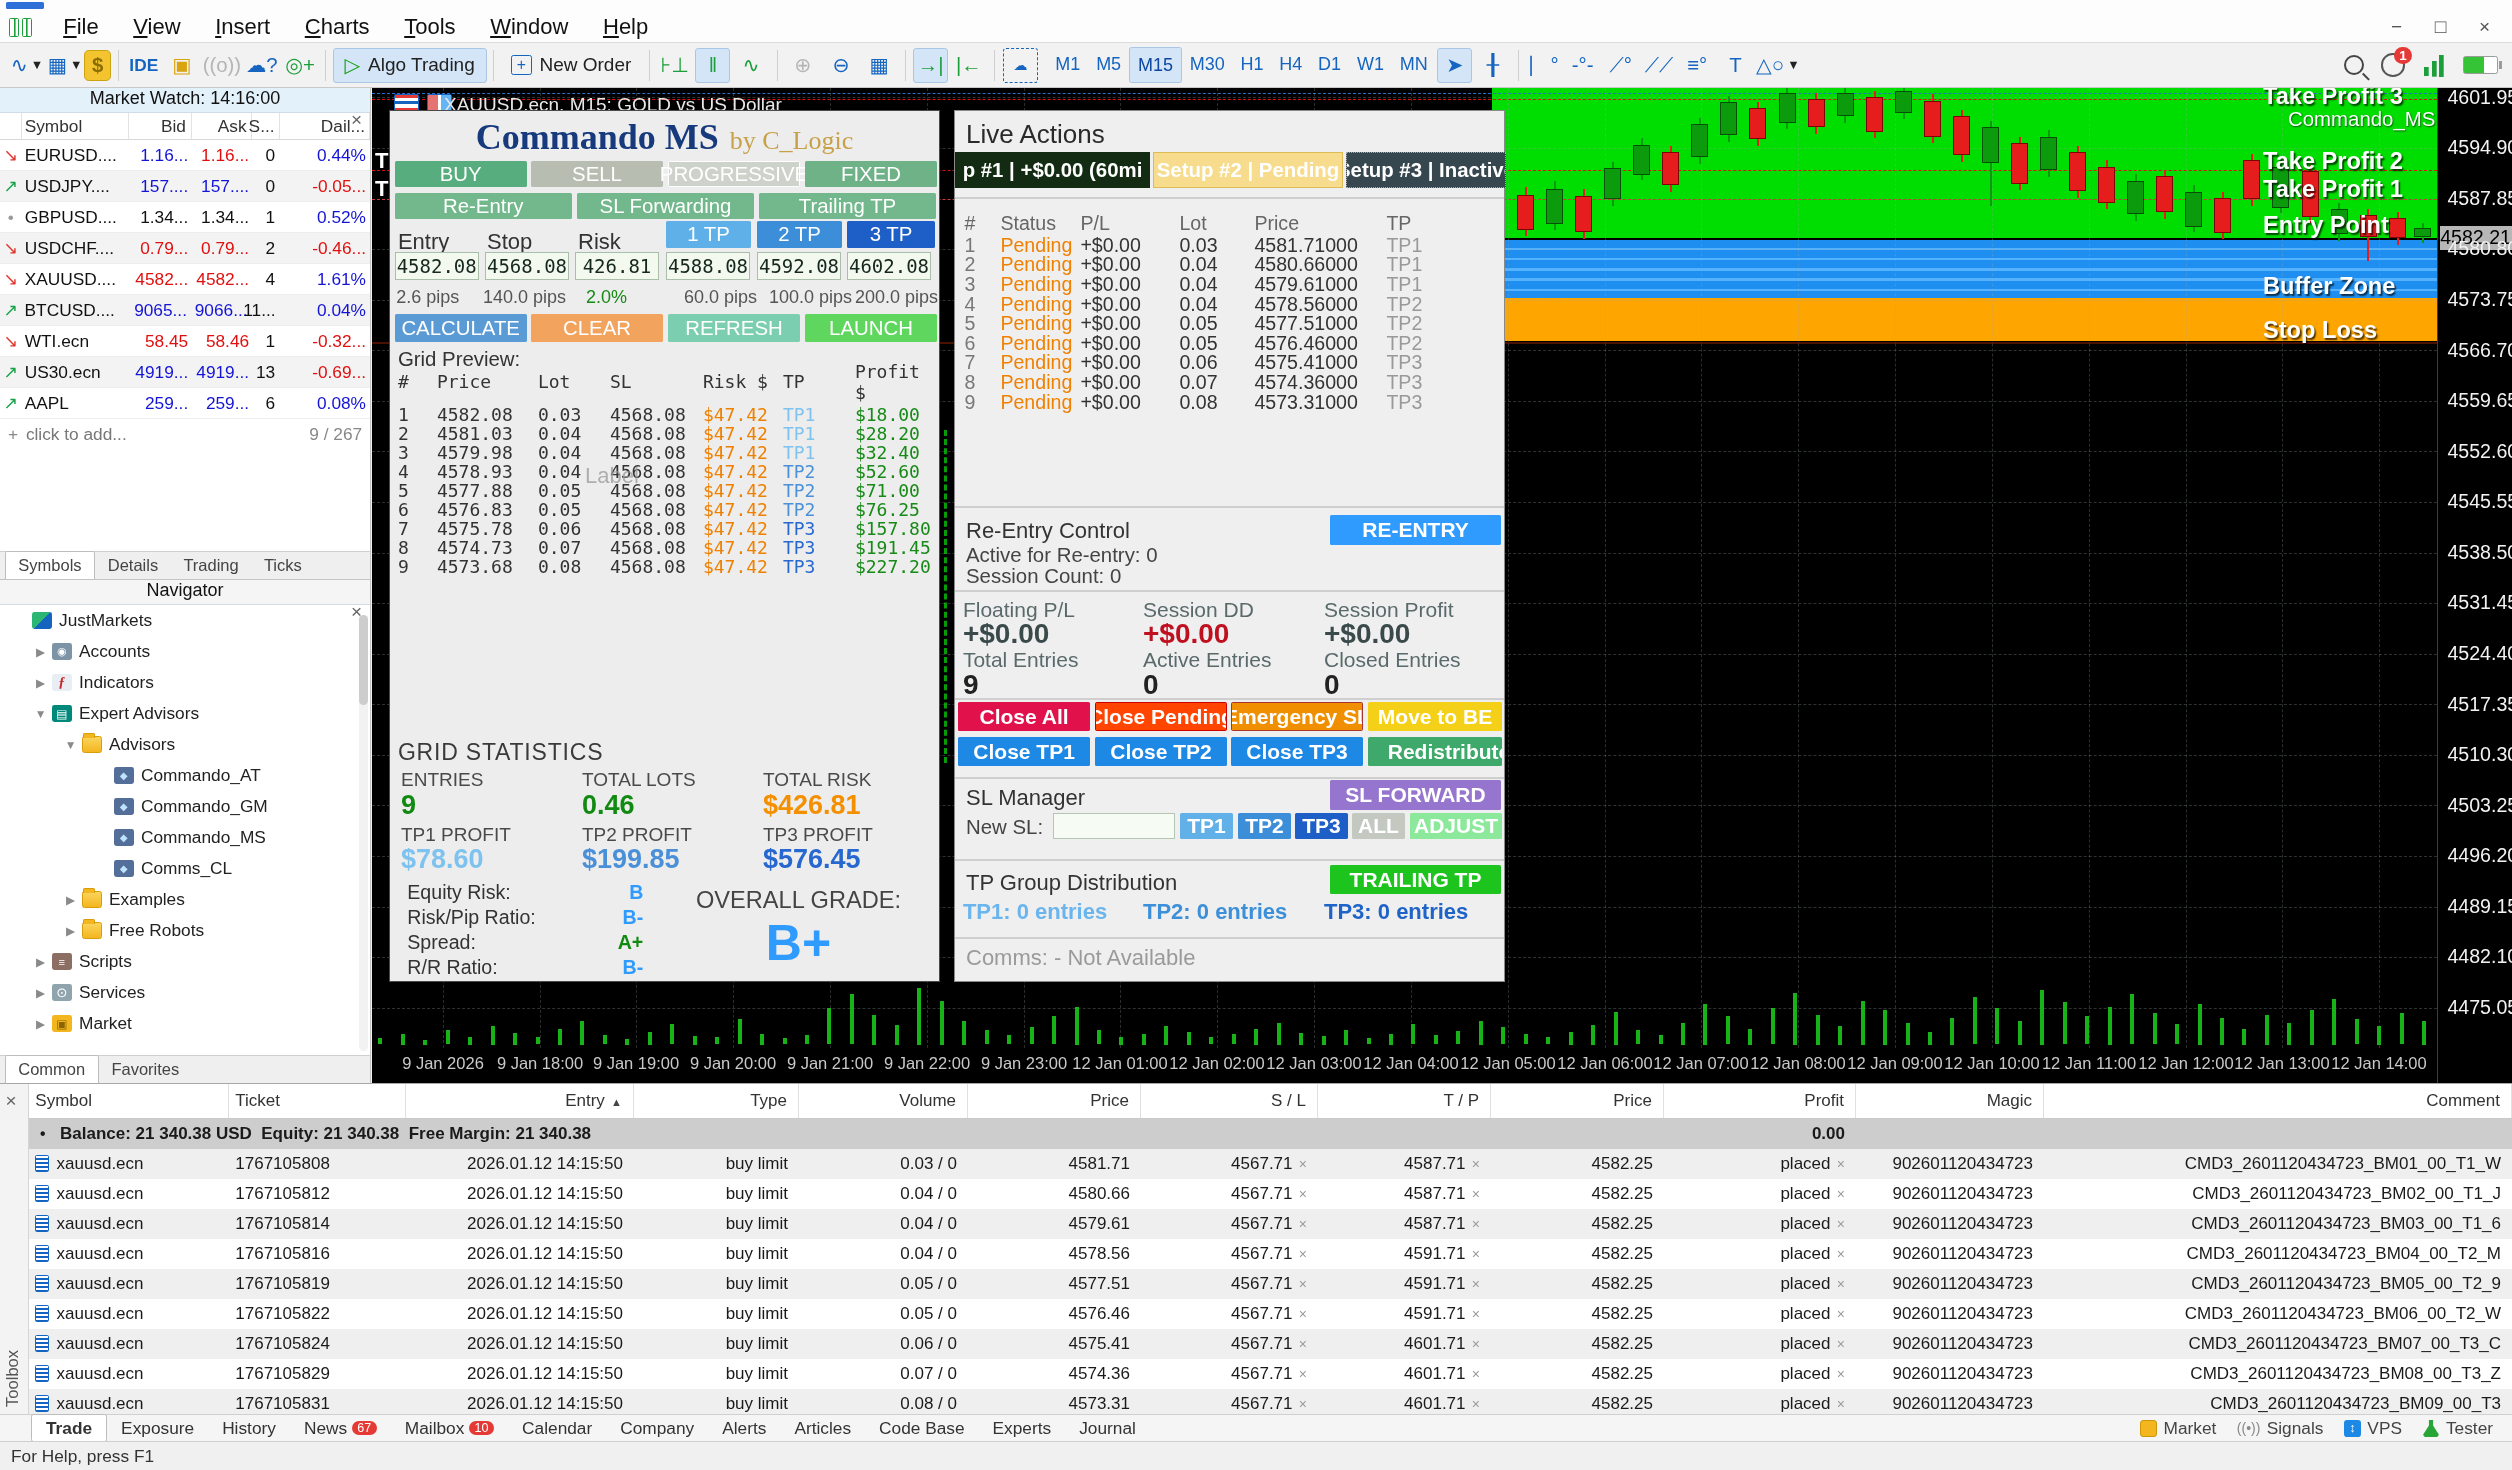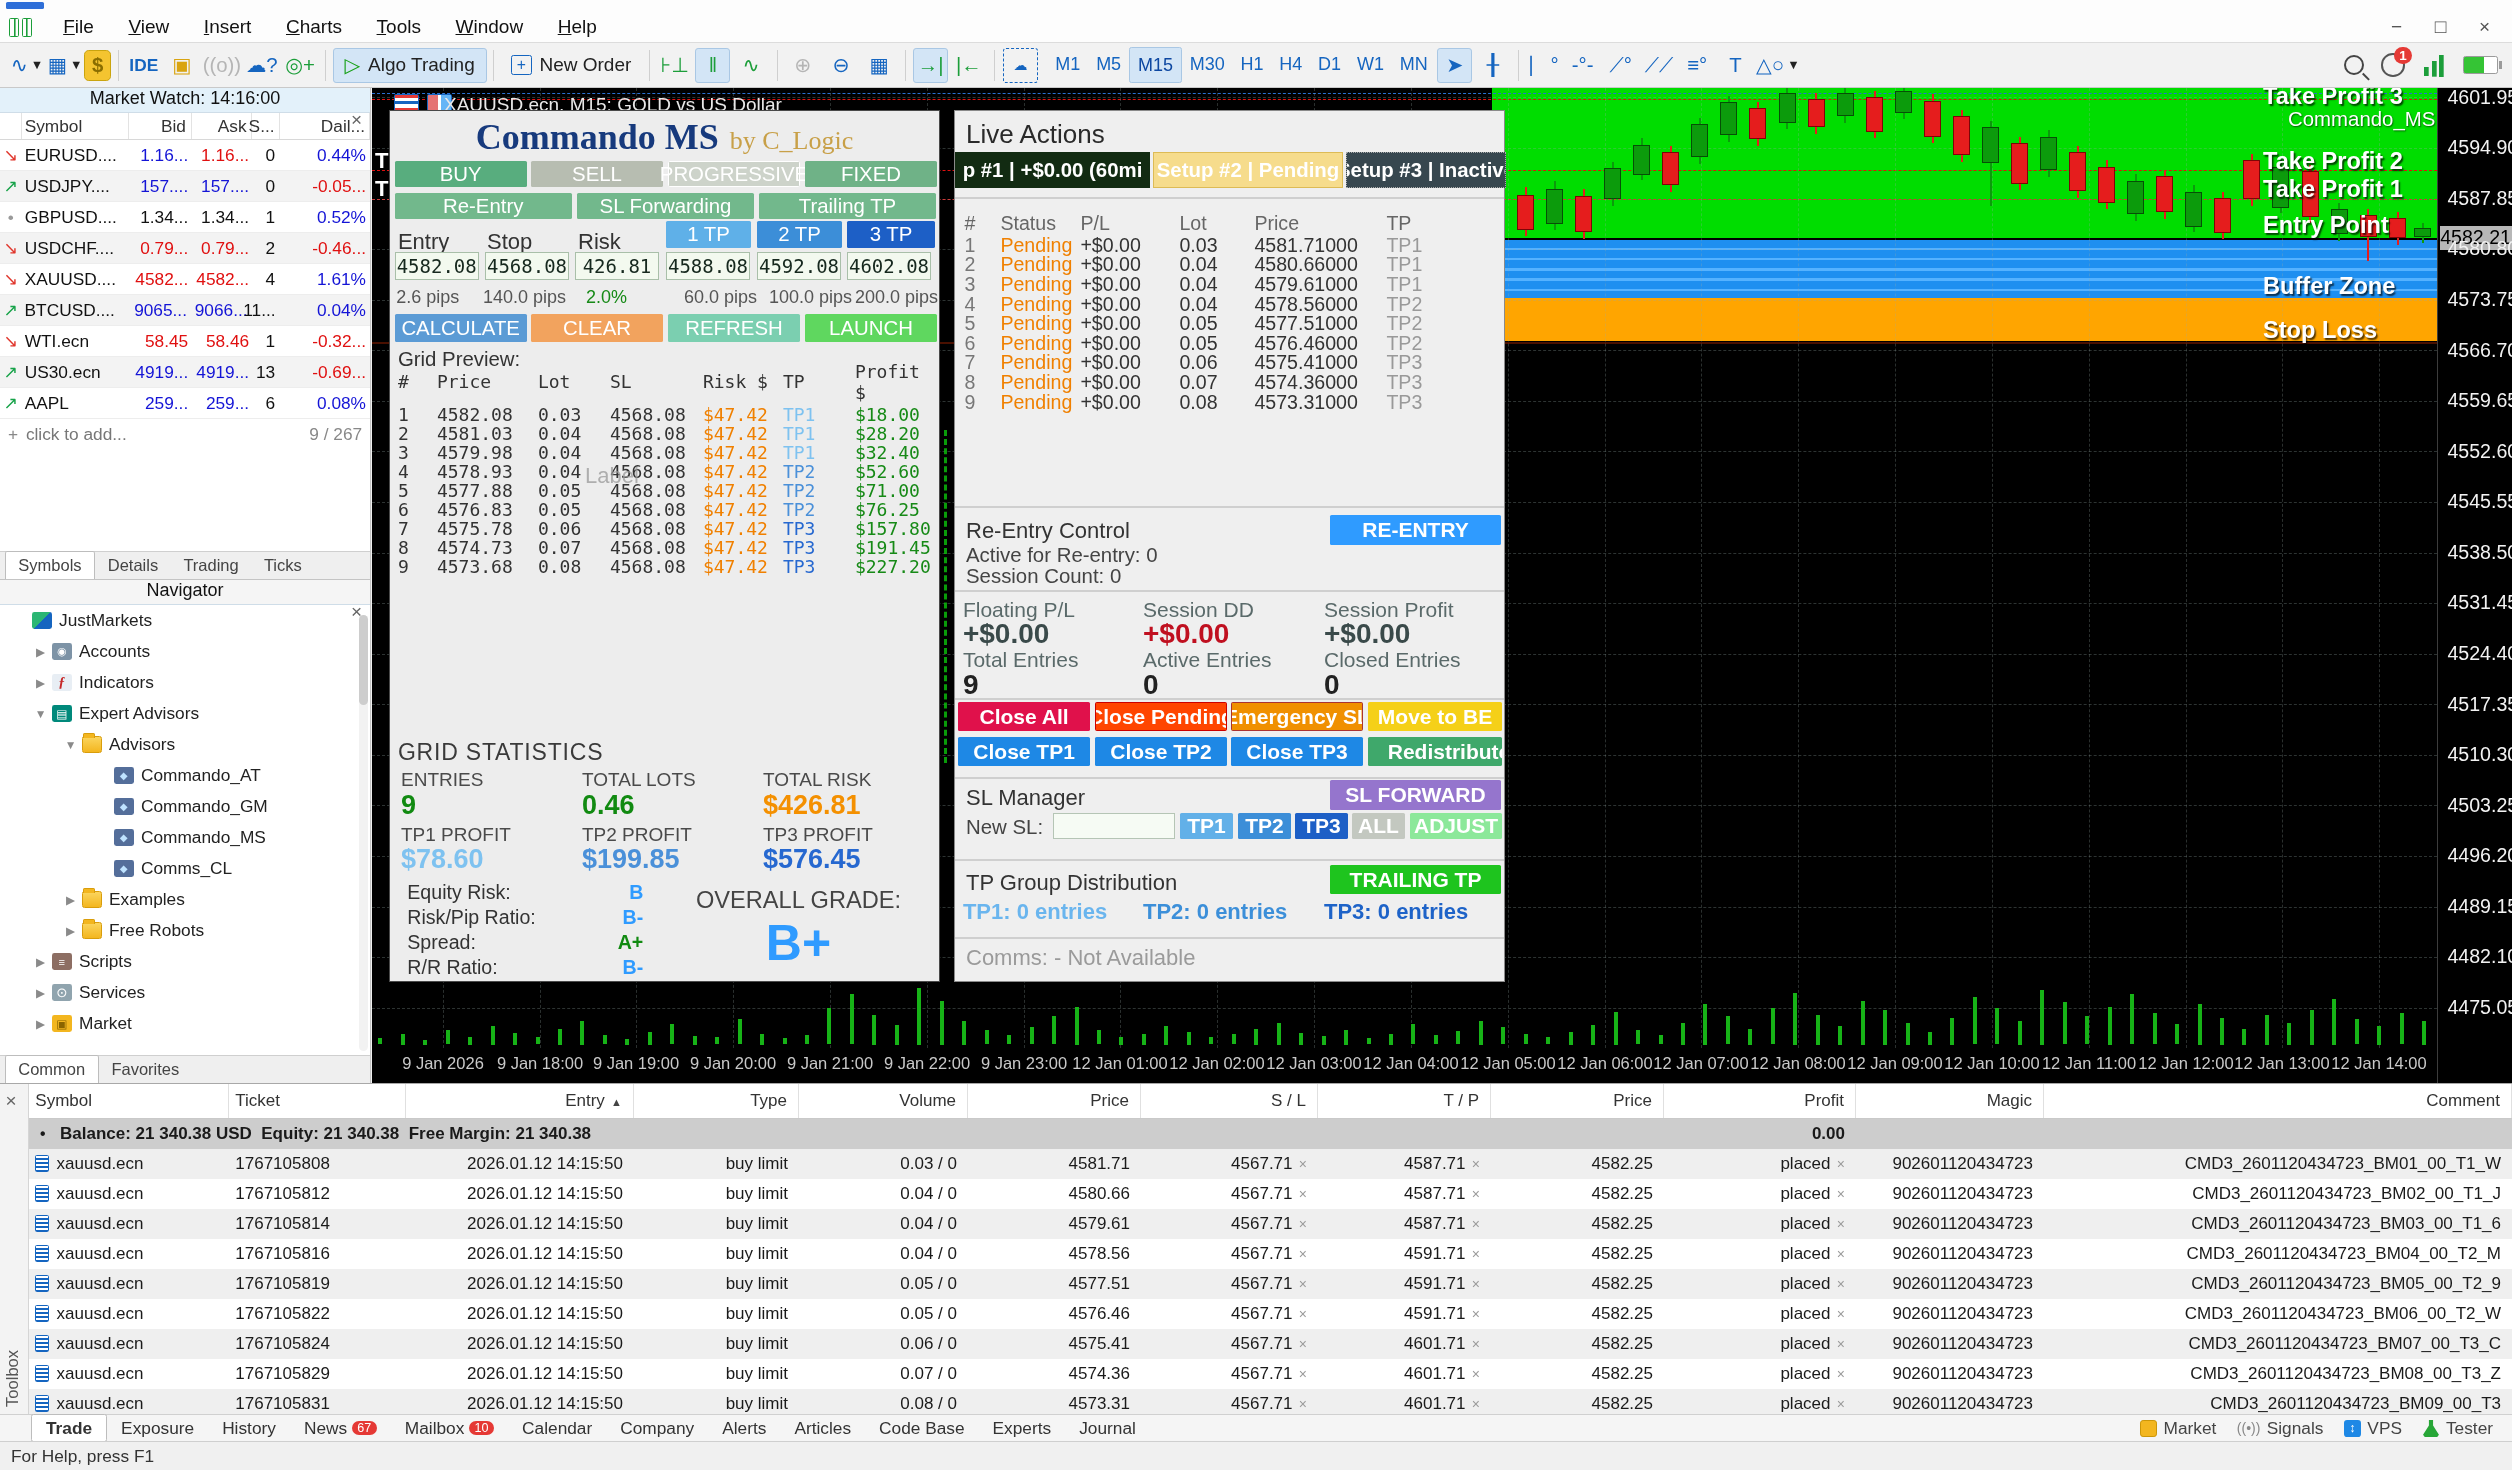--- a/index.html
+++ b/index.html
@@ -8,21 +8,21 @@
   #app { position:relative; width:2512px; height:1471px; }
 
   
   #titlestrip { position:absolute; top:0; left:0; right:0; height:11px; background:#fdfdfd; }
   #taskicon { position:absolute; top:1.6px; left:6.3px; width:38px; height:7.9px; background:#2f6fd8; border-radius:1.6px; }
   #menubar { position:absolute; top:11px; left:0; right:0; height:31px; background:#fdfdfd; display:flex; align-items:center; }
   #applogo { width:27px; height:23.6px; margin:0 11px 0 7.9px; position:relative; }
   #applogo::before, #applogo::after { content:""; position:absolute; top:3.1px; width:7.9px; height:17.3px;
      border:1.6px solid #1c9e3a; border-radius:1.6px; background:linear-gradient(#1c9e3a 0 0) center/1.6px 23.6px no-repeat; }
   #applogo::before { left:1.6px; } #applogo::after { left:14px; }
-  .menu-item { font-size:19px; color:#111; padding:3.1px 17.3px; cursor:default; }
+  .menu-item { font-size:22px; color:#111; padding:3.1px 17.3px; cursor:default; }
   .menu-item::first-letter { text-decoration:underline; }
   #wincontrols { margin-left:auto; display:flex; gap:20.4px; padding-right:15.7px; color:#555; font-size:19px; align-items:center; }
   #wincontrols span { width:23.6px; text-align:center; }
 
   
   #toolbar { position:absolute; top:42px; left:0; right:0; height:46px; background:#f2f2f2;
              border-top:0.8px solid #dcdcdc; border-bottom:0.8px solid #c9c9c9; display:flex; align-items:center; padding-left:7.9px; }
   .tb-sep { width:0.8px; height:31px; background:#cfcfcf; margin:0 6.3px; }
   .tbi { height:35px; min-width:35px; display:flex; align-items:center; justify-content:center;
          font-size:20.4px; color:#1565c0; border-radius:3.1px; margin:0 1.6px; position:relative; }

